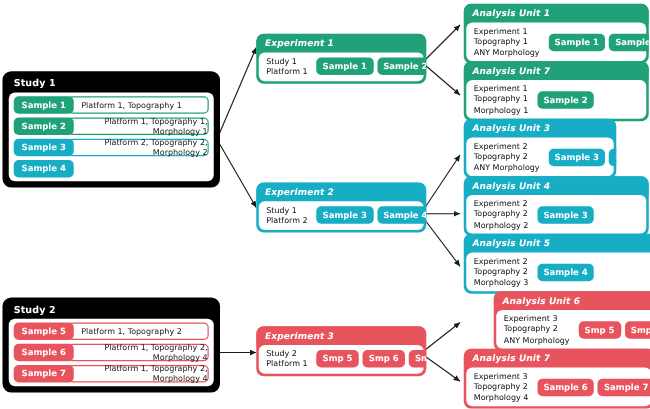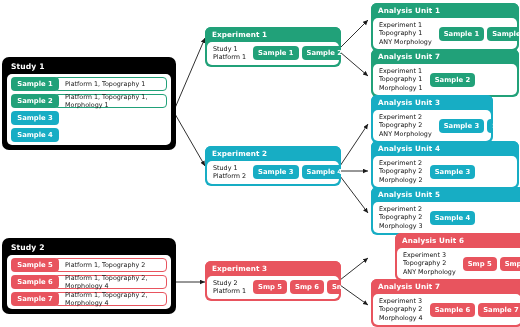--- a/index.html
+++ b/index.html
@@ -55,34 +55,36 @@
     position:absolute; left:43px; right:0; top:0;
     height:14px;
     background:#ffffff;
     border-radius:4px;
     border:1px solid;
     display:flex; align-items:center;
     padding-left:10px;
     font-size:6.4px;
     color:#1a1a1a;
     z-index:1;
+    text-align:right;
   }
 
   
   .panel {
     position:absolute;
     border-radius:6px;
     overflow:hidden;
   }
   .panel-head {
     font-size:7.2px;
     font-weight:bold;
     color:#ffffff;
     padding:3px 6px 3px 7px;
     letter-spacing:.1px;
+    font-style:italic;
   }
   .panel-body {
     background:#ffffff;
     margin:0 2px 2px 2px;
     border-radius:5px;
     display:flex;
     align-items:center;
     padding:3px 4px 3px 6px;
   }
   .meta {
@@ -159,20 +161,21 @@
         <div class="sdetail c-green">Platform 1, Topography 1</div>
       </div>
 
       <div class="srow">
         <div class="spill c-green">Sample 2</div>
         <div class="sdetail c-green">Platform 1, Topography 1, Morphology 1</div>
       </div>
 
       <div class="srow">
         <div class="spill c-cyan">Sample 3</div>
+        <div class="sdetail c-cyan">Platform 2, Topography 2, Morphology 2</div>
       </div>
 
       <div class="srow">
         <div class="spill c-cyan">Sample 4</div>
       </div>
 
     </div>
   </div>
 
   <div class="study" style="left:2px; top:238px; width:174px;">

